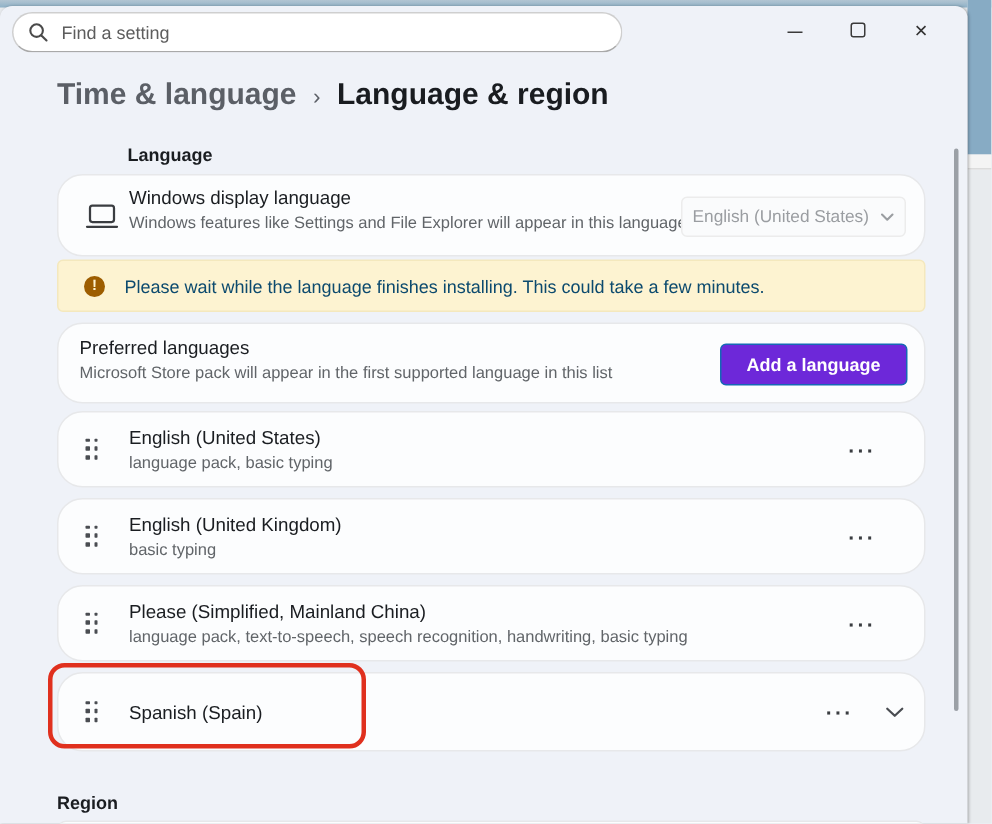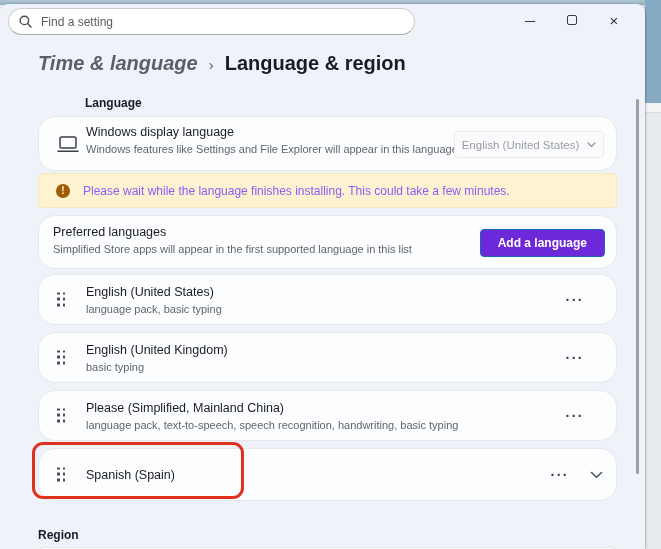--- a/index.html
+++ b/index.html
@@ -26,21 +26,21 @@
   .searchbox svg { flex:0 0 auto; }
   .search-ph { font-size:12px; color:#5d5d5d; }
   .win-controls { position:absolute; right:10px; top:0; height:32px; display:flex; align-items:center; }
   .wc-btn { width:42px; height:30px; display:flex; align-items:center; justify-content:center; color:#3a3a3a; }
   .wc-min { width:10px; height:0; border-top:1.6px solid #3a3a3a; margin-top:3px; }
   .wc-max { width:10px; height:10px; border:1.6px solid #3a3a3a; border-radius:2px; }
   .wc-close { font-size:15px; line-height:1; color:#333; }
 
   
   .breadcrumb { position:absolute; left:38px; top:48px; display:flex; align-items:center; gap:11px; }
-  .bc-parent { font-size:20px; font-weight:600; color:#5b5f66;font-style:italic; }
+  .bc-parent { font-size:20px; font-weight:600; color:#5b5f66; }
   .bc-sep { font-size:15px; color:#5b5f66; padding-top:2px; }
   .bc-current { font-size:20px; font-weight:600; color:#191c20; }
 
   .section-h { position:absolute; left:38px; font-size:12px; font-weight:700; color:#1a1d21; }
   .sh-language { top:92px;padding-left:47px; }
   .sh-region { top:524px; }
 
   .card { position:absolute; left:38px; width:579px; background:#fcfdfe;
     border:1px solid #e7e8ea; border-radius:17px; }
 
@@ -54,21 +54,21 @@
   .dl-select { position:absolute; right:12px; top:14px; width:150px; height:27px;
     background:#fafbfc; border:1px solid #ececec; border-radius:4px;
     display:flex; align-items:center; justify-content:center; gap:8px; }
   .dl-select span { font-size:11.5px; color:#9a9da1; }
 
   
   .notice { top:169px; height:35px; background:#fdf3d1; border:1px solid #f4e8bd; border-radius:4px;
     display:flex; align-items:center; padding-left:17px; gap:13px; }
   .notice-icon { width:14px; height:14px; border-radius:50%; background:#9d5d00; color:#fdf3d1;
     font-size:10px; font-weight:700; display:flex; align-items:center; justify-content:center; flex:0 0 auto; }
-  .notice-text { font-size:12px; color:#8b5cf6; }
+  .notice-text { font-size:12px; color:#0c4a6e; }
 
   
   .card-pref { top:211px; height:54px; }
   .pref-text { position:absolute; left:14px; top:9px; }
   .pref-title { font-size:12.5px; color:#1a1d21; }
   .pref-sub { font-size:11px; color:#616569; margin-top:4px; }
   .add-btn { position:absolute; right:11px; top:13px; height:28px; padding:0 17px;
     background:#6d28d9; border:1px solid #1668b5; border-radius:4px;
     color:#ffffff; font-size:12px; font-weight:600; display:flex; align-items:center; }
 
@@ -152,21 +152,21 @@
     </div>
 
     <div class="card notice">
       <span class="notice-icon">!</span>
       <span class="notice-text">Please wait while the language finishes installing. This could take a few minutes.</span>
     </div>
 
     <div class="card card-pref">
       <div class="pref-text">
         <div class="pref-title">Preferred languages</div>
-        <div class="pref-sub">Simplified Store apps will appear in the first supported language in this list</div>
+        <div class="pref-sub">Microsoft Store pack will appear in the first supported language in this list</div>
       </div>
       <button class="add-btn">Add a language</button>
     </div>
 
     <div class="card lang-row lr-0">
       <span class="grip">
           <i></i>
           <i></i>
           <i></i>
           <i></i>

